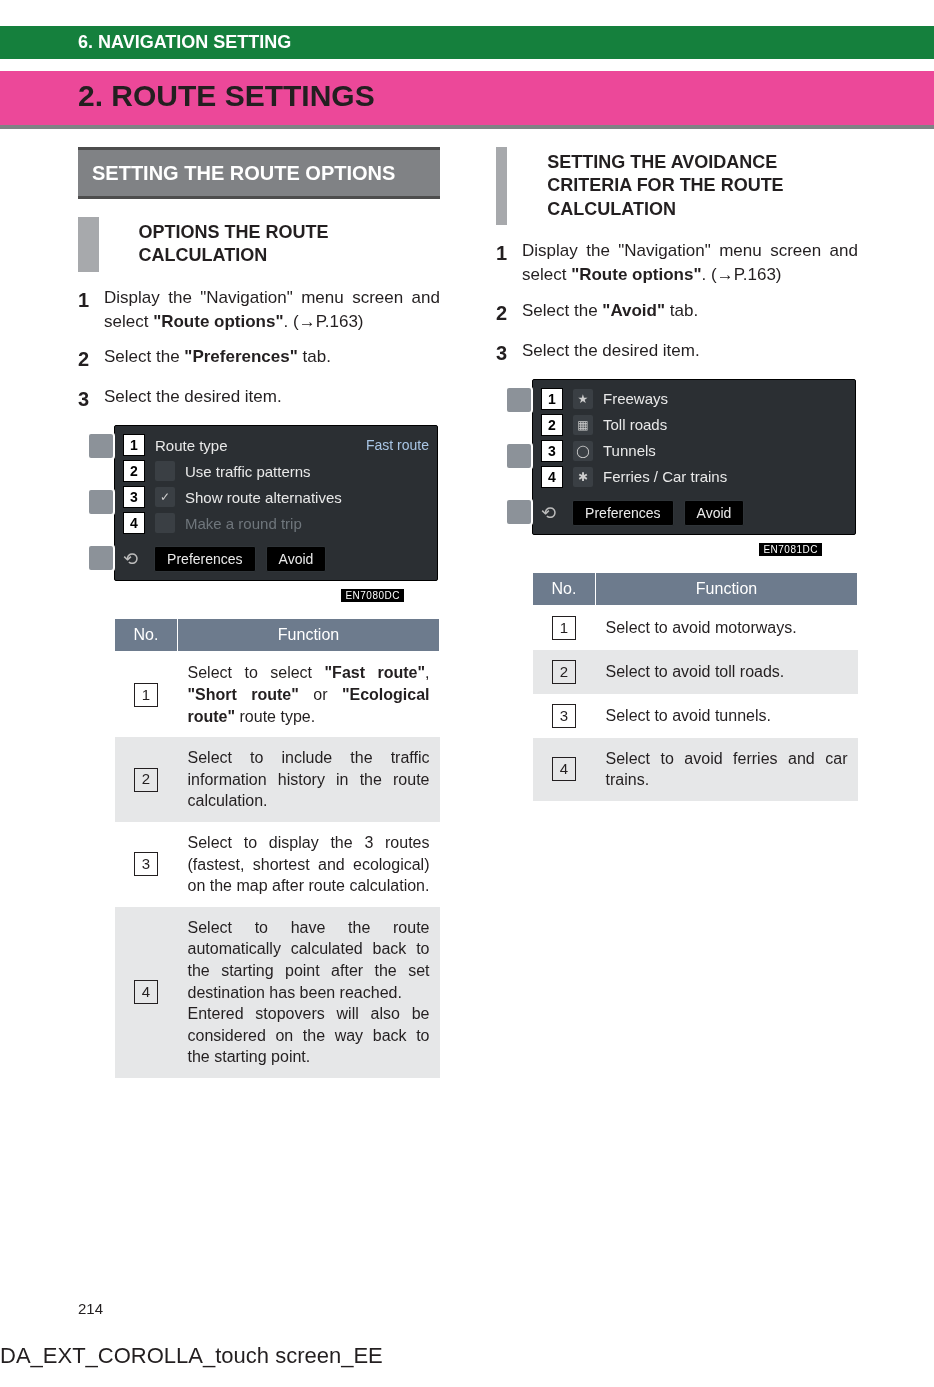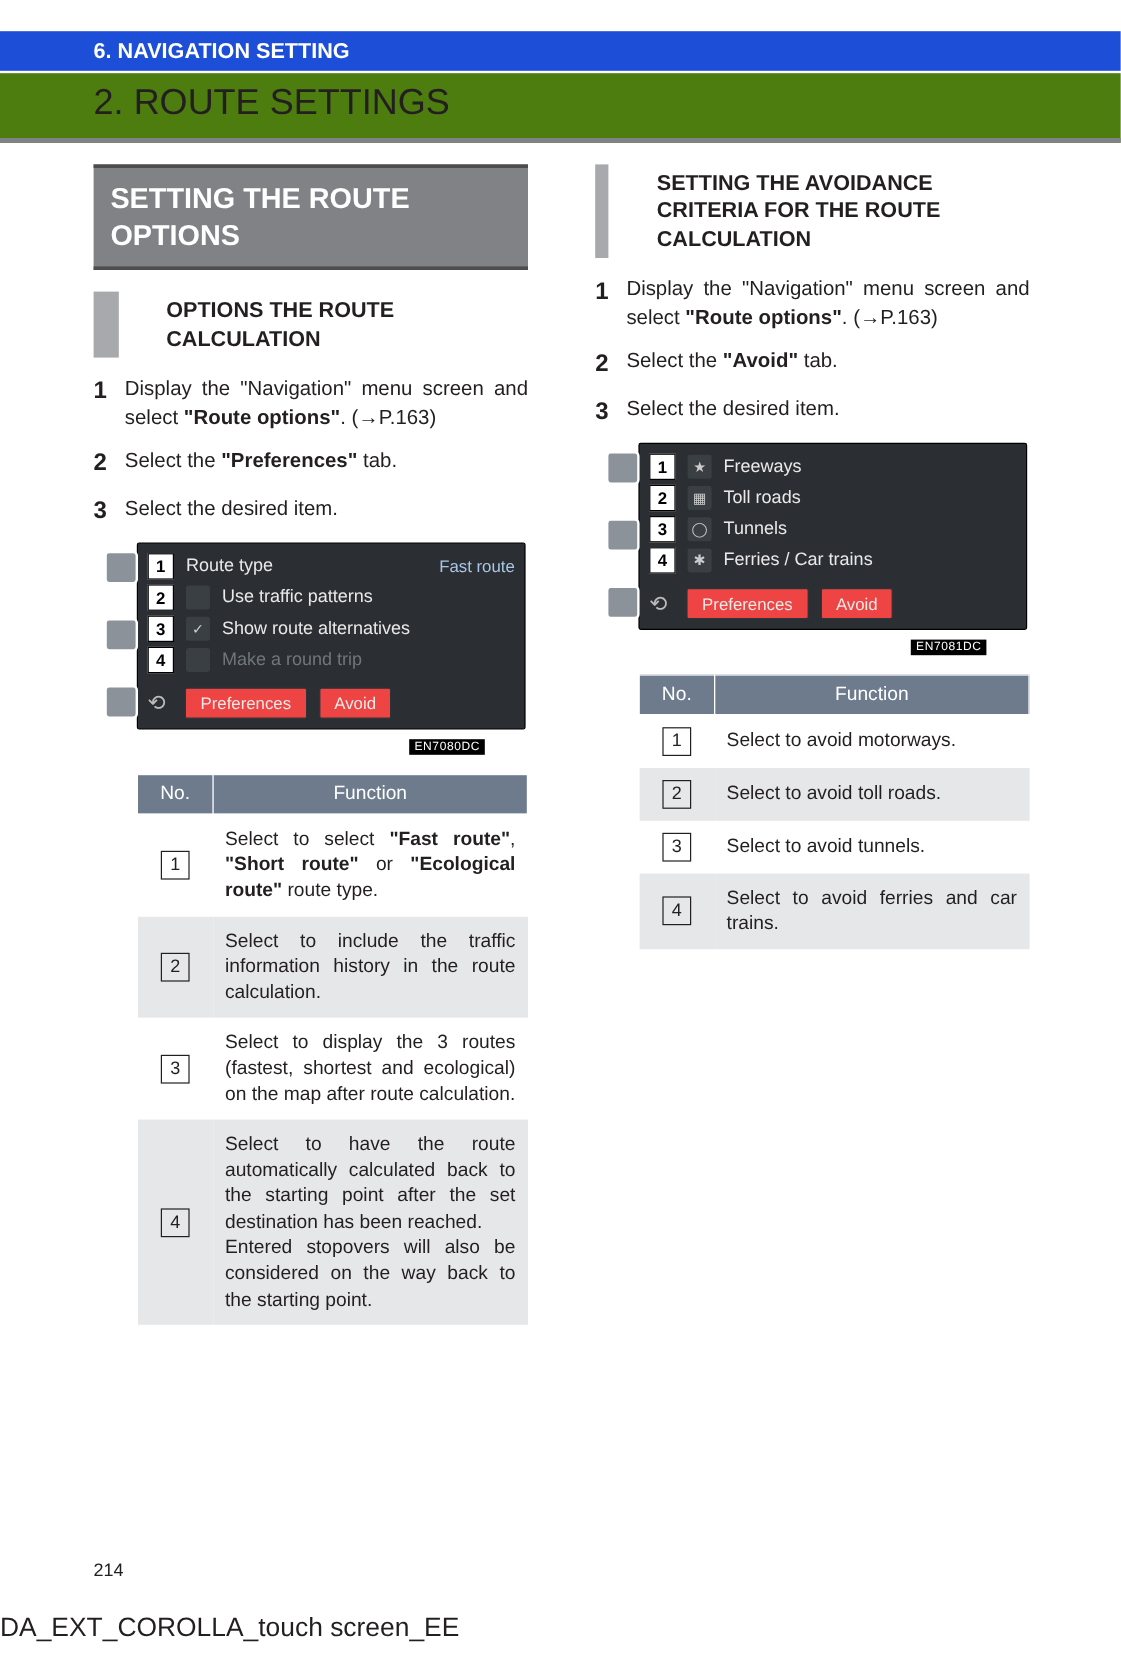--- a/index.html
+++ b/index.html
@@ -1,38 +1,38 @@
 <!DOCTYPE html>
 <html><head>
 <meta charset="utf-8">
 <style>
   html,body{margin:0;padding:0;background:#fff;color:#231f20;font-family:Helvetica,Arial,sans-serif;}
   .page{width:934px;height:1387px;margin:0 auto;position:relative;box-sizing:border-box;padding:26px 78px 0 78px;}
-  .topbar{background:#1d4ed8;color:#fff;font-weight:bold;font-size:18px;padding:6px 0 6px 0;margin:0 -78px 2px -78px;padding-left:78px;}
-  .titlebar{background:#4d7c0f;color:#231f20;font-weight:normal;font-size:30px;border-bottom:4px solid #808285;padding:8px 0 12px 0;margin:0 -78px 18px -78px;padding-left:78px;}
+  .topbar{background:#15803d;color:#fff;font-weight:bold;font-size:18px;padding:6px 0 6px 0;margin:0 -78px 12px -78px;padding-left:78px;}
+  .titlebar{background:#ec4899;color:#231f20;font-weight:bold;font-size:30px;border-bottom:4px solid #808285;padding:8px 0 12px 0;margin:0 -78px 18px -78px;padding-left:78px;}
   .cols{display:flex;gap:56px;}
   .col{width:362px;}
-  .h2box{background:#808285;color:#fff;font-weight:bold;font-size:24px;line-height:1.3;padding:10px 14px;border-top:3px solid #4d4d4d;border-bottom:3px solid #4d4d4d;margin-bottom:18px;}
+  .h2box{background:#808285;color:#fff;font-weight:bold;font-size:20px;line-height:1.3;padding:10px 14px;border-top:3px solid #4d4d4d;border-bottom:3px solid #4d4d4d;margin-bottom:18px;}
   .h3row{display:flex;align-items:stretch;margin-bottom:14px;gap:32px;}
   .h3bar{width:22px;background:#a7a9ac;margin-right:8px;}
   .h3txt{font-weight:bold;font-size:18px;line-height:1.3;padding:4px 0;}
   ol.steps{list-style:none;margin:0 0 12px 0;padding:0;counter-reset:st;}
   ol.steps>li{display:flex;margin:0 0 12px 0;font-size:17px;line-height:1.4;text-align:justify;}
   .sn{font-weight:bold;font-size:20px;min-width:26px;}
   .sc{flex:1;}
   .b{font-weight:bold;}
   .shot{width:306px;margin:0 0 6px 36px;background:#2b2f33;border:1px solid #000;border-radius:2px;padding:6px 8px 8px 8px;position:relative;color:#e9e9e9;font-size:15px;}
   .srow{display:flex;align-items:center;height:26px;}
   .nb{width:20px;height:20px;background:#fff;color:#000;font-weight:bold;font-size:14px;border:1px solid #000;display:flex;align-items:center;justify-content:center;margin-right:10px;font-family:Arial;}
   .sico{width:20px;height:20px;border-radius:2px;background:#3a3f44;font-size:12px;color:#ccc;display:flex;align-items:center;justify-content:center;margin-right:10px;}
   .stxt{flex:1;}
   .fast{color:#a9c6e6;font-size:14px;}
   .sdim{color:#6f767c;}
   .sbtns{display:flex;gap:10px;margin-top:10px;align-items:center;}
-  .sbtn{background:#ef4444;color:#eaeaea;font-size:14px;padding:4px 12px;border:1px solid #2f3438;border-radius:2px;}
+  .sbtn{background:#000000;color:#eaeaea;font-size:14px;padding:4px 12px;border:1px solid #2f3438;border-radius:2px;}
   .sback{color:#bbb;font-size:18px;margin-right:6px;}
   .slice{position:absolute;left:-28px;top:6px;display:flex;flex-direction:column;gap:28px;}
   .slico{width:24px;height:24px;border-radius:4px;background:#8c9299;border:2px solid #fff;}
   .scode{text-align:right;font-size:10px;background:#000;color:#fff;display:inline-block;float:right;padding:1px 4px;margin:2px 36px 16px 0;letter-spacing:0.5px;}
   table.ft{width:326px;margin-left:36px;border-collapse:collapse;font-size:16px;}
   table.ft th{background:#6d7b8d;color:#ffffff;font-weight:normal;padding:7px 6px;border:1px solid #fff;}
   table.ft th.no{width:50px;}
   table.ft td{padding:10px 10px;vertical-align:middle;text-align:justify;line-height:1.35;}
   table.ft td.cn{text-align:center;vertical-align:middle;}
   table.ft tr.alt td{background:#e6e7e8;}

